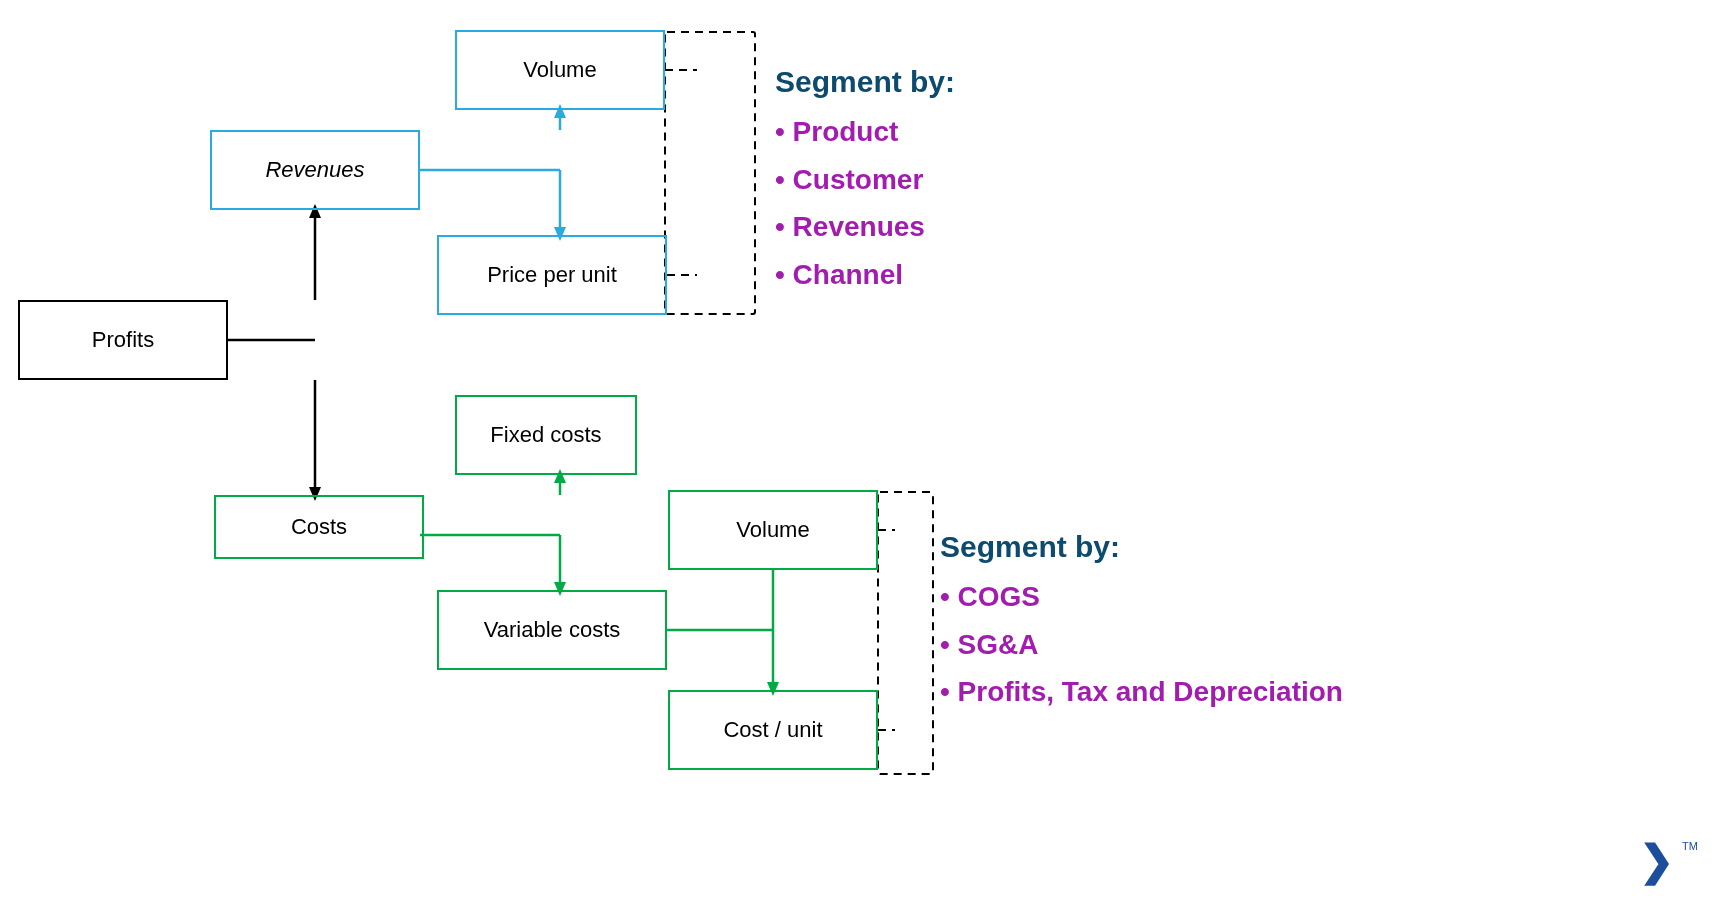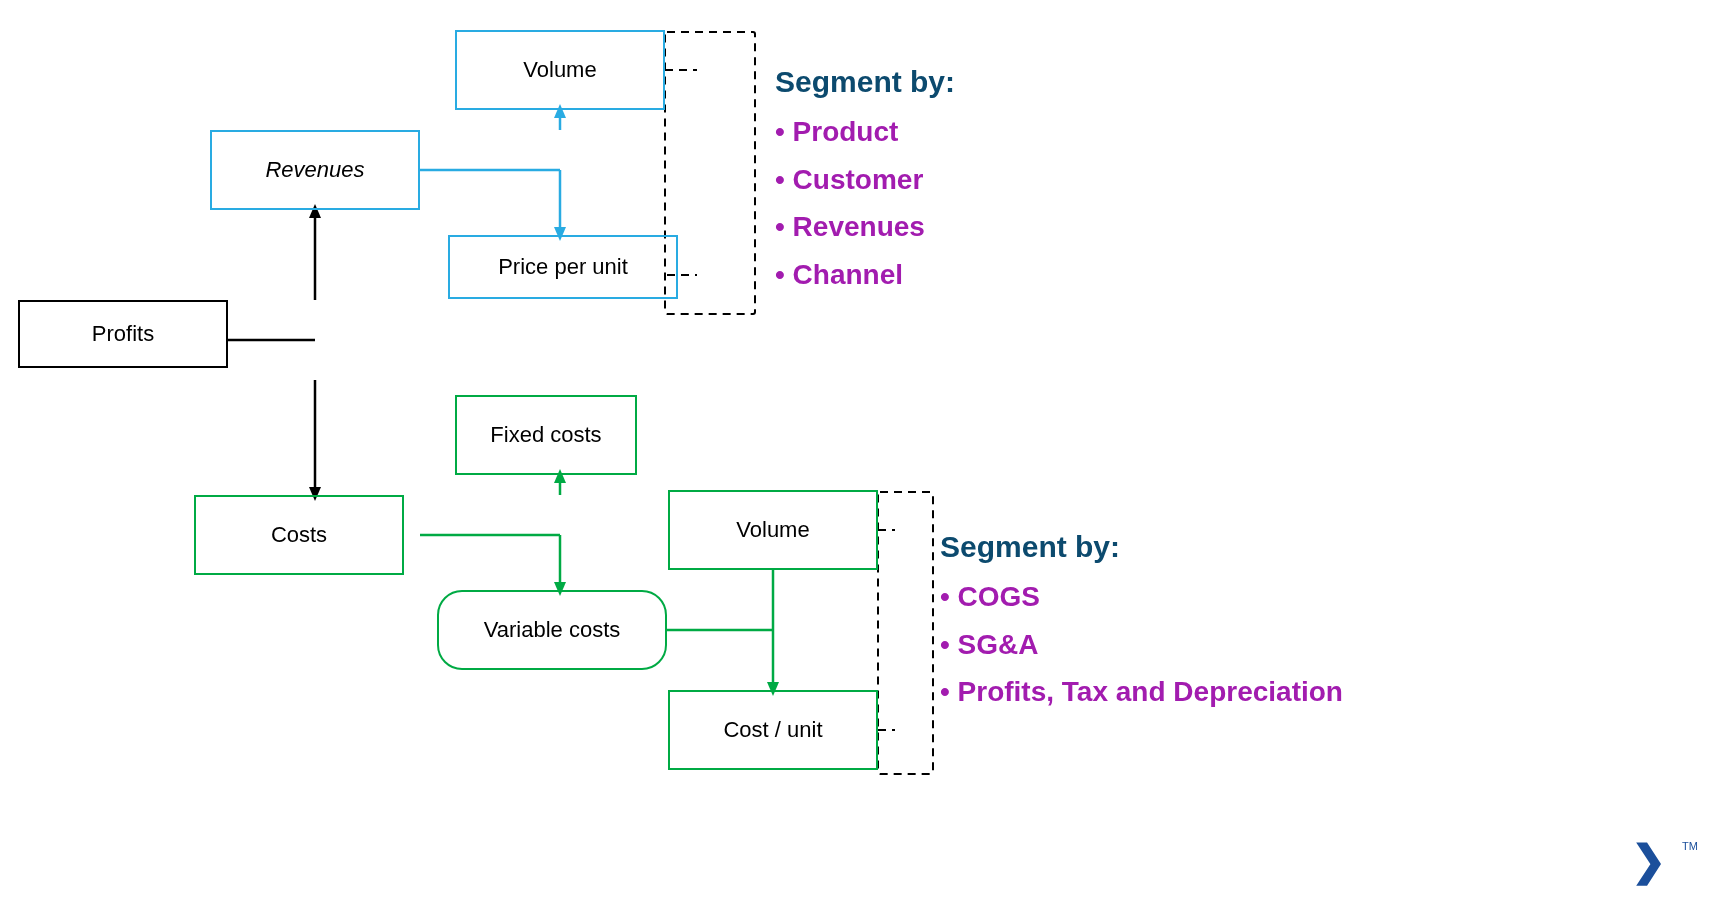--- a/index.html
+++ b/index.html
@@ -72,21 +72,21 @@
     .logo-chevron {
       color: #1B4F9B;
       font-size: 42px;
       font-weight: 900;
       line-height: 1;
     }
     .logo-tm {
       font-size: 11px;
       color: #1B4F9B;
       vertical-align: super;
-      margin-left: 16px;
+      margin-left: 8px;
     }
   </style>
 </head>
 <body>
 
 <div class="diagram-container">
 
   <svg class="arrows">
 
     <line x1="315" y1="300" x2="315" y2="210" stroke="#000" stroke-width="2.5"></line>
@@ -125,45 +125,45 @@
     <line x1="773" y1="630" x2="773" y2="690" stroke="#00AA44" stroke-width="2.5"></line>
     <polygon points="773,696 767,682 779,682" fill="#00AA44"></polygon>
 
     <rect x="878" y="492" width="55" height="282" stroke="#000" stroke-width="2" stroke-dasharray="8,6" fill="none" rx="2"></rect>
 
     <line x1="878" y1="530" x2="895" y2="530" stroke="#000" stroke-width="2" stroke-dasharray="8,6"></line>
 
     <line x1="878" y1="730" x2="895" y2="730" stroke="#000" stroke-width="2" stroke-dasharray="8,6"></line>
   </svg>
 
-  <div class="box box-black" style="left:18px; top:300px; width:210px; height:68px;">
+  <div class="box box-black" style="left:18px; top:300px; width:210px; height:80px;">
     <span>Profits</span>
   </div>
 
   <div class="box box-blue" style="left:210px; top:130px; width:210px; height:80px;font-style:italic;">
     <span>Revenues</span>
   </div>
 
   <div class="box box-blue" style="left:455px; top:30px; width:210px; height:80px;">
     <span>Volume</span>
   </div>
 
-  <div class="box box-blue" style="left:437px; top:235px; width:230px; height:64px;margin-left:11px;">
+  <div class="box box-blue" style="left:437px; top:235px; width:230px; height:80px;">
     <span>Price per unit</span>
   </div>
 
-  <div class="box box-green" style="left:194px; top:495px; width:210px; height:80px;">
+  <div class="box box-green" style="left:214px; top:495px; width:210px; height:64px;">
     <span>Costs</span>
   </div>
 
   <div class="box box-green" style="left:455px; top:395px; width:182px; height:80px;">
     <span>Fixed costs</span>
   </div>
 
-  <div class="box box-green" style="left:437px; top:590px; width:230px; height:80px;border-radius:25px;">
+  <div class="box box-green" style="left:437px; top:590px; width:230px; height:80px;">
     <span>Variable costs</span>
   </div>
 
   <div class="box box-green" style="left:668px; top:490px; width:210px; height:80px;">
     <span>Volume</span>
   </div>
 
   <div class="box box-green" style="left:668px; top:690px; width:210px; height:80px;">
     <span>Cost / unit</span>
   </div>

